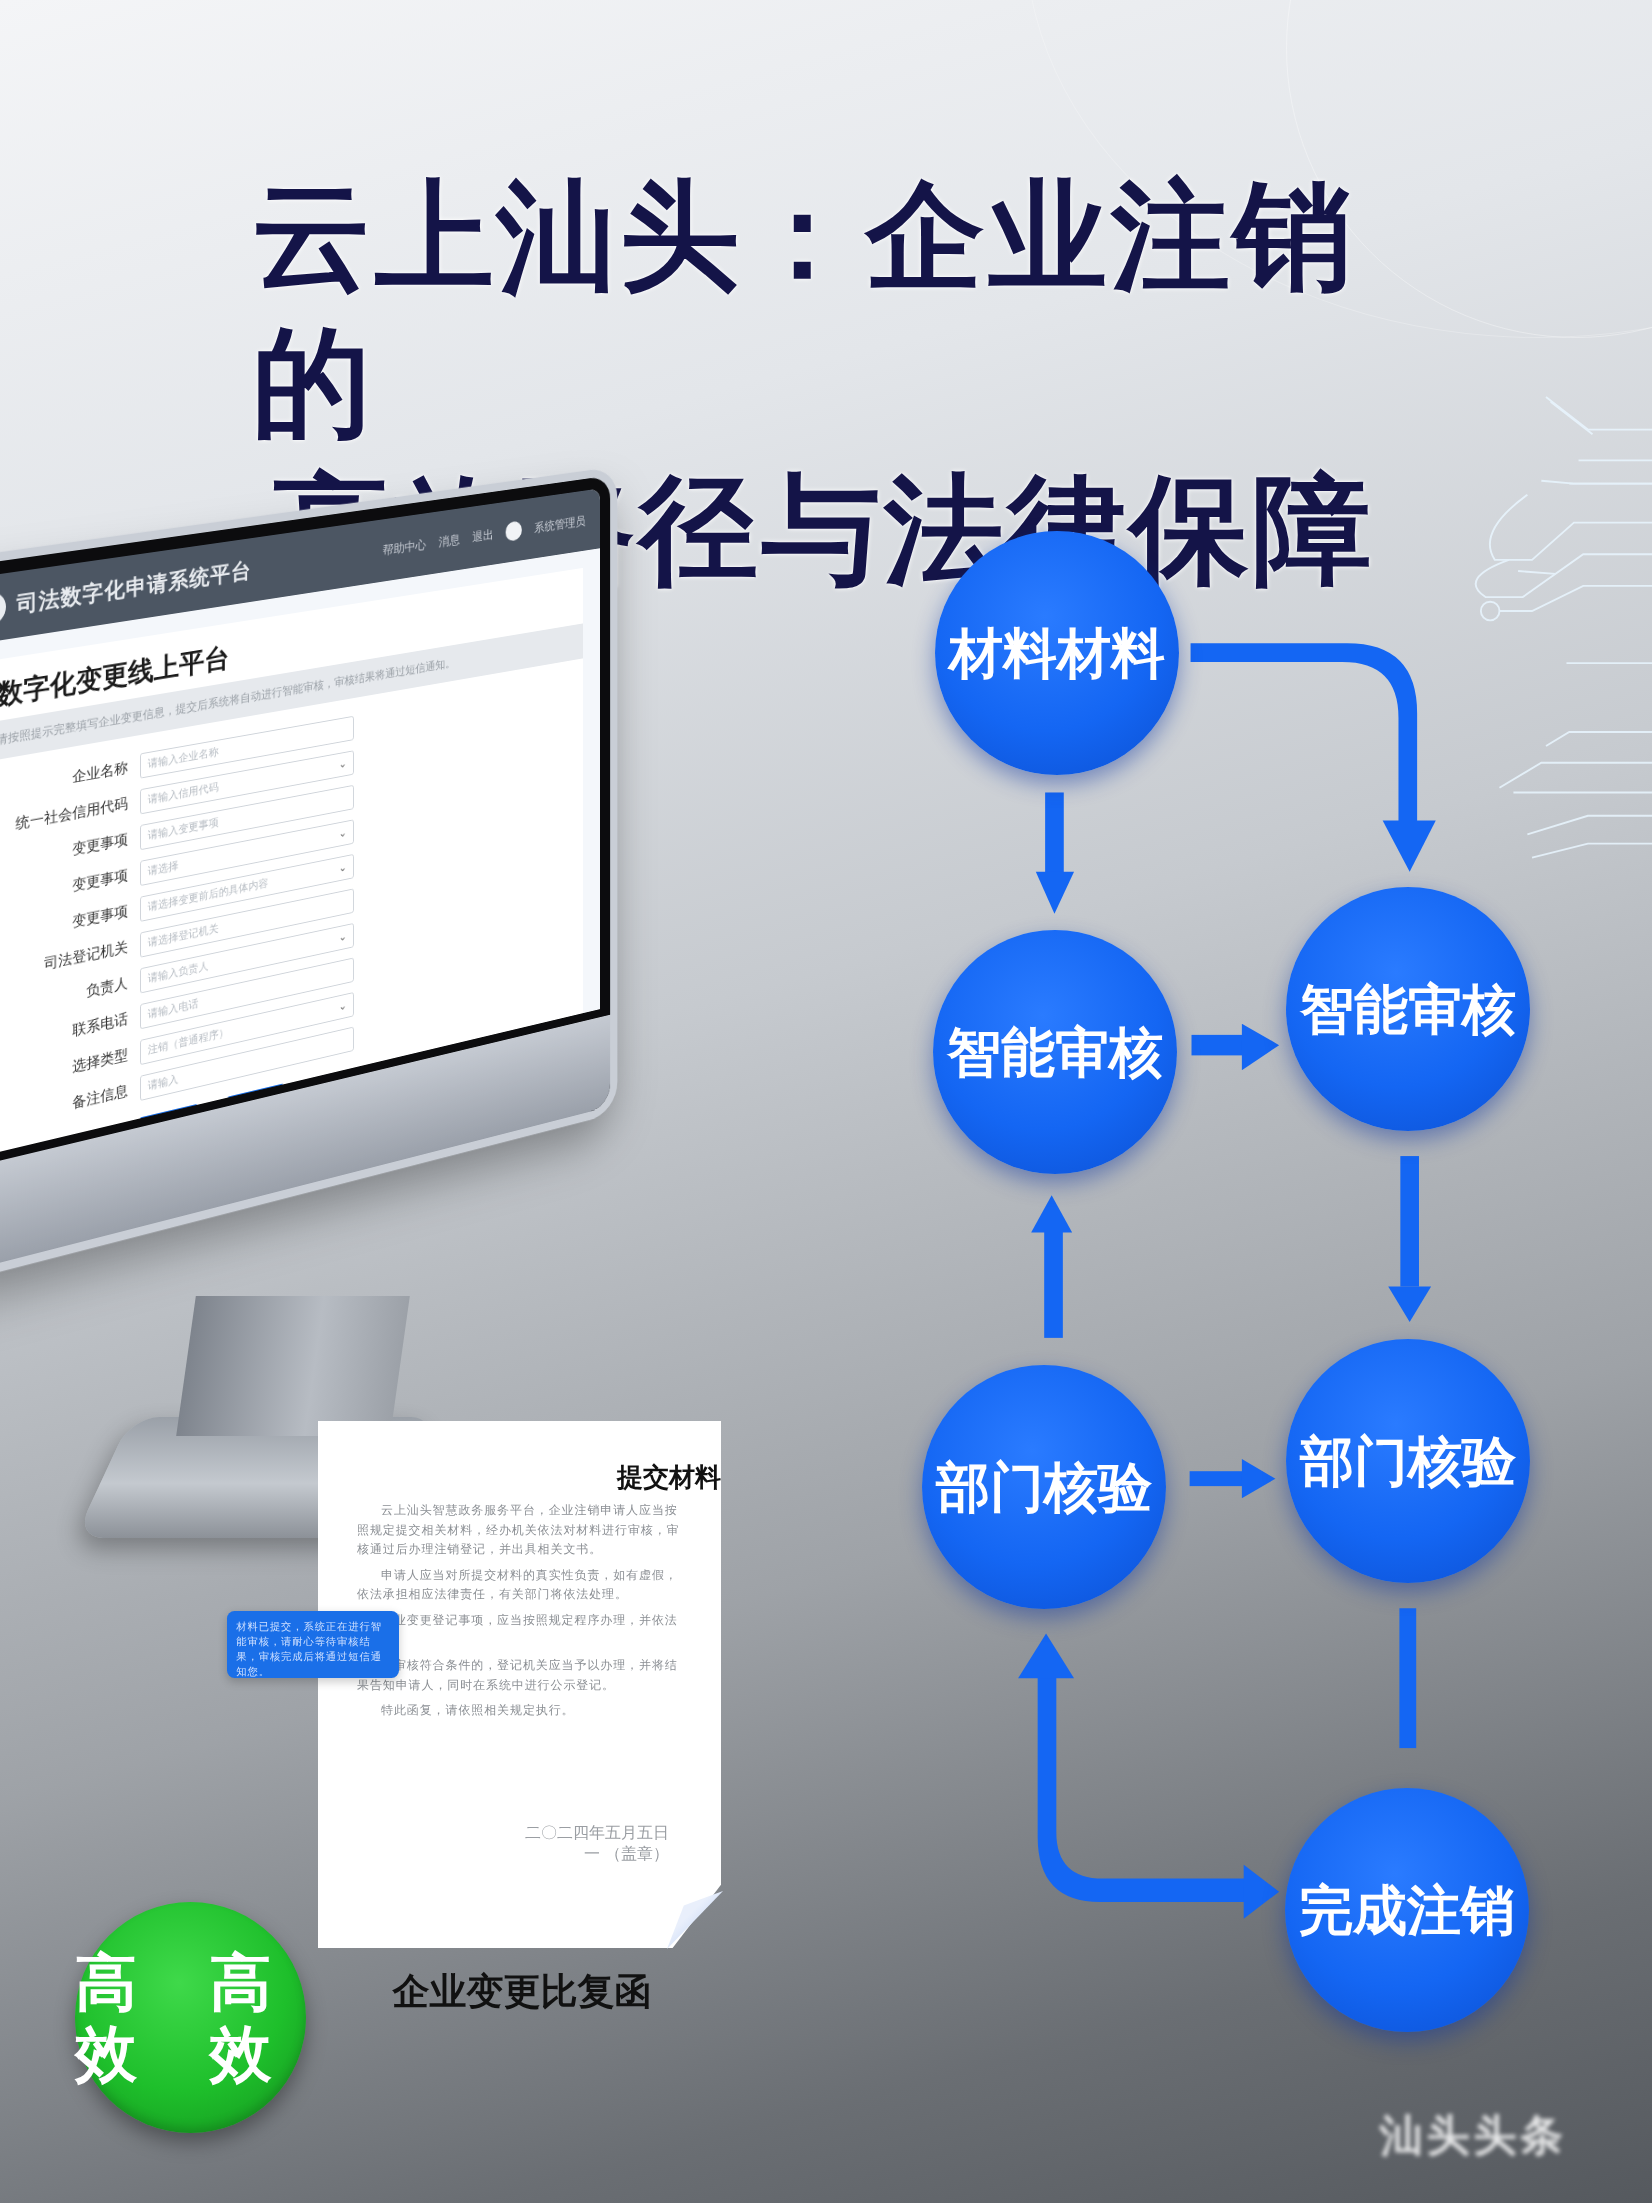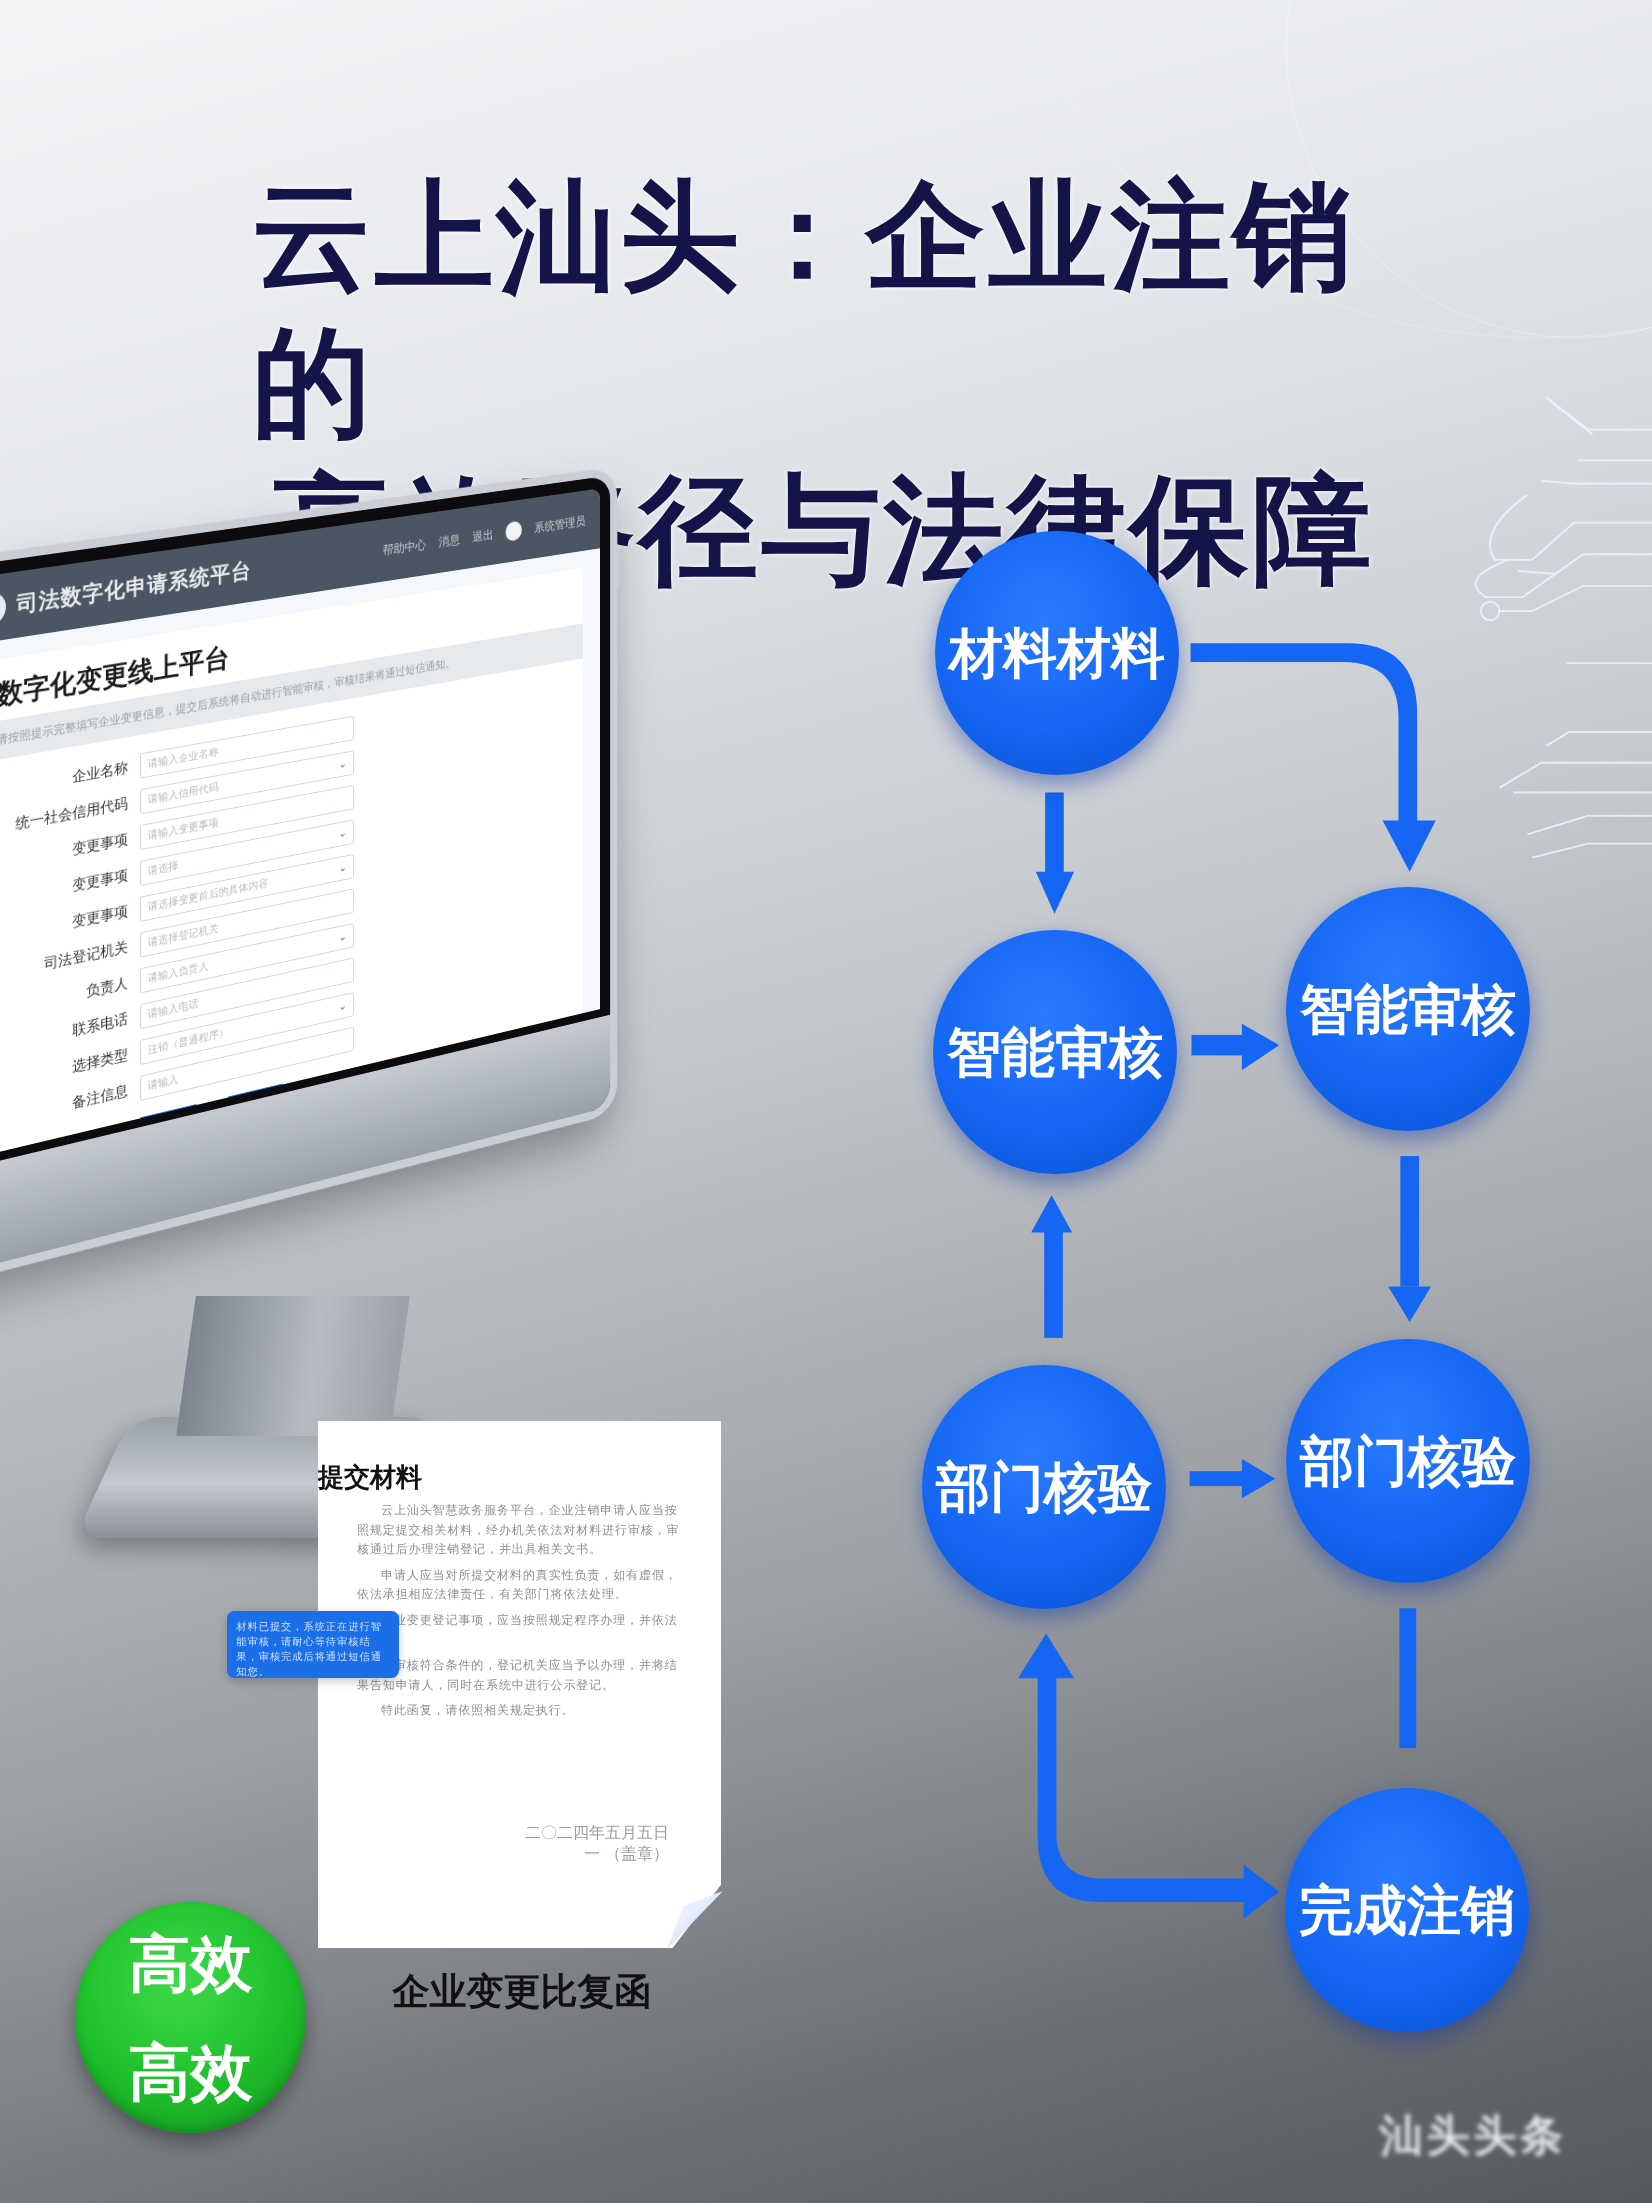--- a/index.html
+++ b/index.html
@@ -86,41 +86,41 @@
   .doc {
     position: absolute; left: 318px; top: 1421px; width: 403px; height: 527px;
     background: #fff; box-shadow: 0 7.5px 18.6px rgba(0,0,0,0.25);
     clip-path: polygon(0 0, 100% 0, 100% 88%, 88% 100%, 0 100%);
   }
   .doc-fold {
     position: absolute; left: 667px; top: 1891px; width: 56px; height: 58px;
     background: linear-gradient(135deg, #e9effb 40%, #a9c5f3 100%);
     clip-path: polygon(100% 0, 0 100%, 30% 25%);
   }
-  .doc-title { text-align: left; font-size: 26px; font-weight: bold; color: #111; margin-top: 39px; }
+  .doc-title { text-align: right; font-size: 26px; font-weight: bold; color: #111; margin-top: 39px; }
   .doc-para { padding: 0 39px; font-size: 12px; line-height: 19.6px; color: #8b8f94; text-indent: 2em; margin-top: 6px; letter-spacing: 0.9px; }
   .doc-sign { position: absolute; right: 52px; bottom: 84px; text-align: right; font-size: 16px; line-height: 20.5px; color: #9a9ea3; }
   .tooltip {
     position: absolute; left: 227px; top: 1611px; width: 172px; height: 67px;
     background: #1a6fe8; border-radius: 7.5px; color: #cfe0ff; font-size: 10.3px; line-height: 15px;
     padding: 7.5px 9.3px; box-sizing: border-box; letter-spacing: 0.9px; overflow: hidden;
     box-shadow: 0 3.7px 9.3px rgba(0,0,0,0.2);
   }
   .doc-caption {
     position: absolute; left: 317px; top: 1967px; width: 410px; text-align: center;
     font-size: 37px; font-weight: bold; color: #111;
   }
 
   
   .badge {
     position: absolute; left: 75px; top: 1902px; width: 231px; height: 231px; border-radius: 50%;
     background: radial-gradient(circle at 45% 35%, #3fd94a 0%, #1ebf2b 55%, #138f1d 100%);
     box-shadow: 0 9.3px 20.5px rgba(0,0,0,0.35), inset 0 -5.6px 9.3px rgba(0,0,0,0.15);
     color: #fff; font-weight: bold; font-size: 62px; line-height: 71px;
-    display: flex; flex-direction: column; align-items: center; justify-content: center; gap: 38px;
+    display: flex; flex-direction: row; align-items: center; justify-content: center; gap: 38px;
   }
 
   
   .node {
     position: absolute; width: 244px; height: 244px; border-radius: 50%;
     background: radial-gradient(circle at 45% 35%, #2a7bff 0%, #1466f3 55%, #0b4fd1 100%);
     box-shadow: 0 9.3px 22.4px rgba(10,50,160,0.45);
     color: #fff; font-weight: bold; font-size: 54px; line-height: 67px;
     display: flex; flex-direction: row; align-items: center; justify-content: center;
   }

